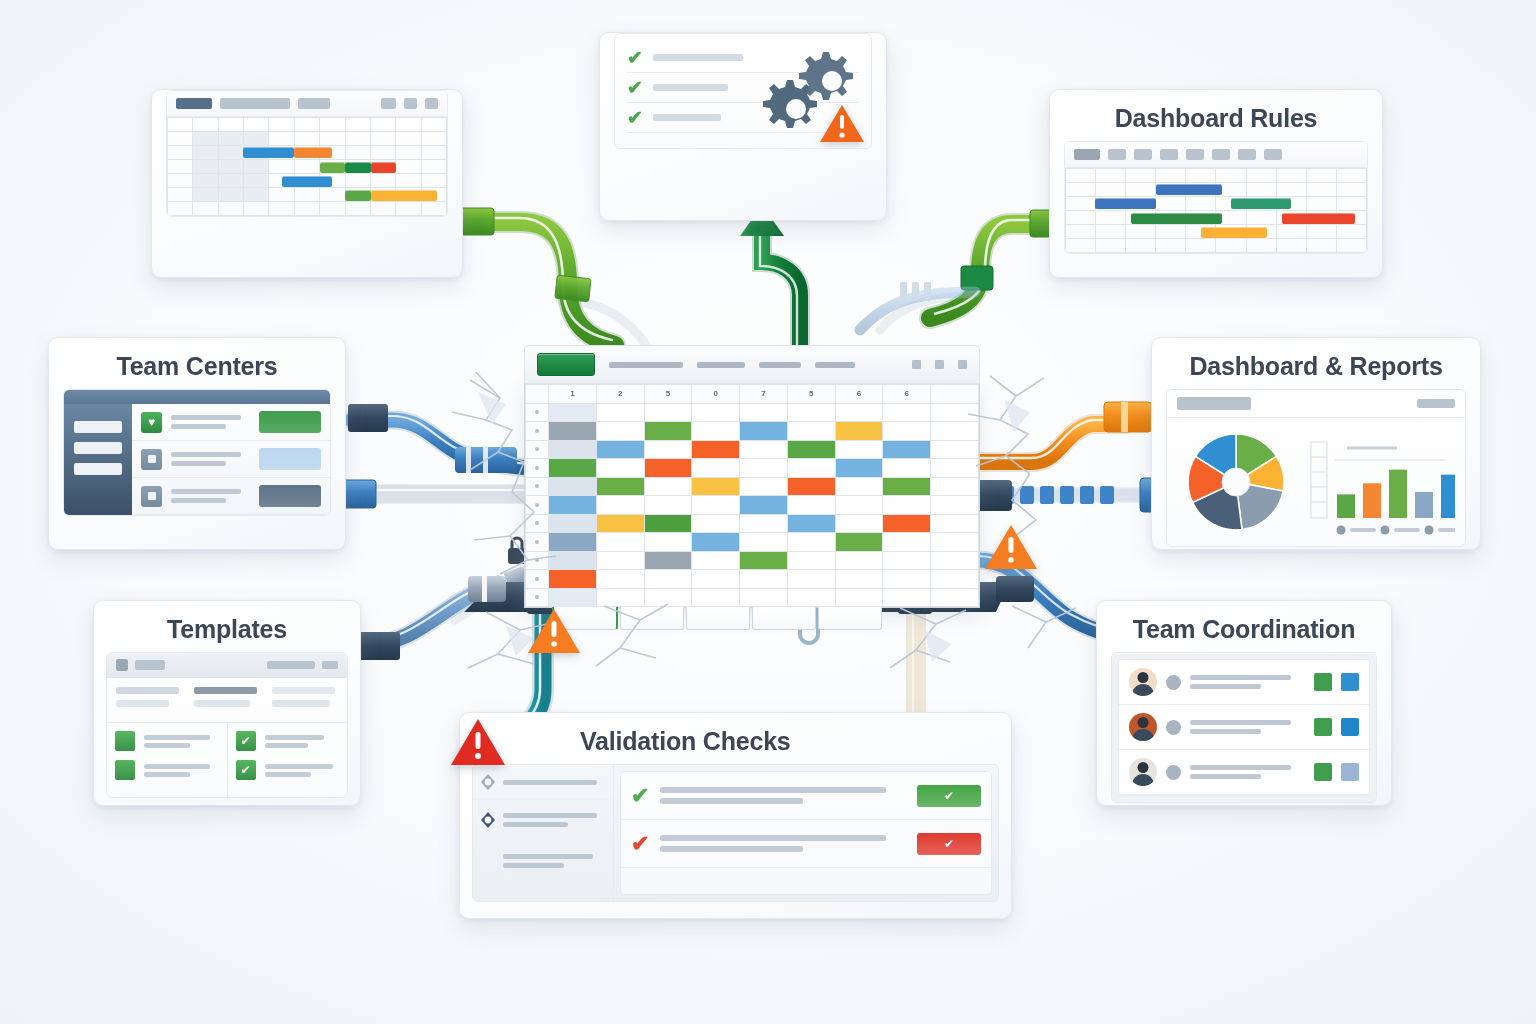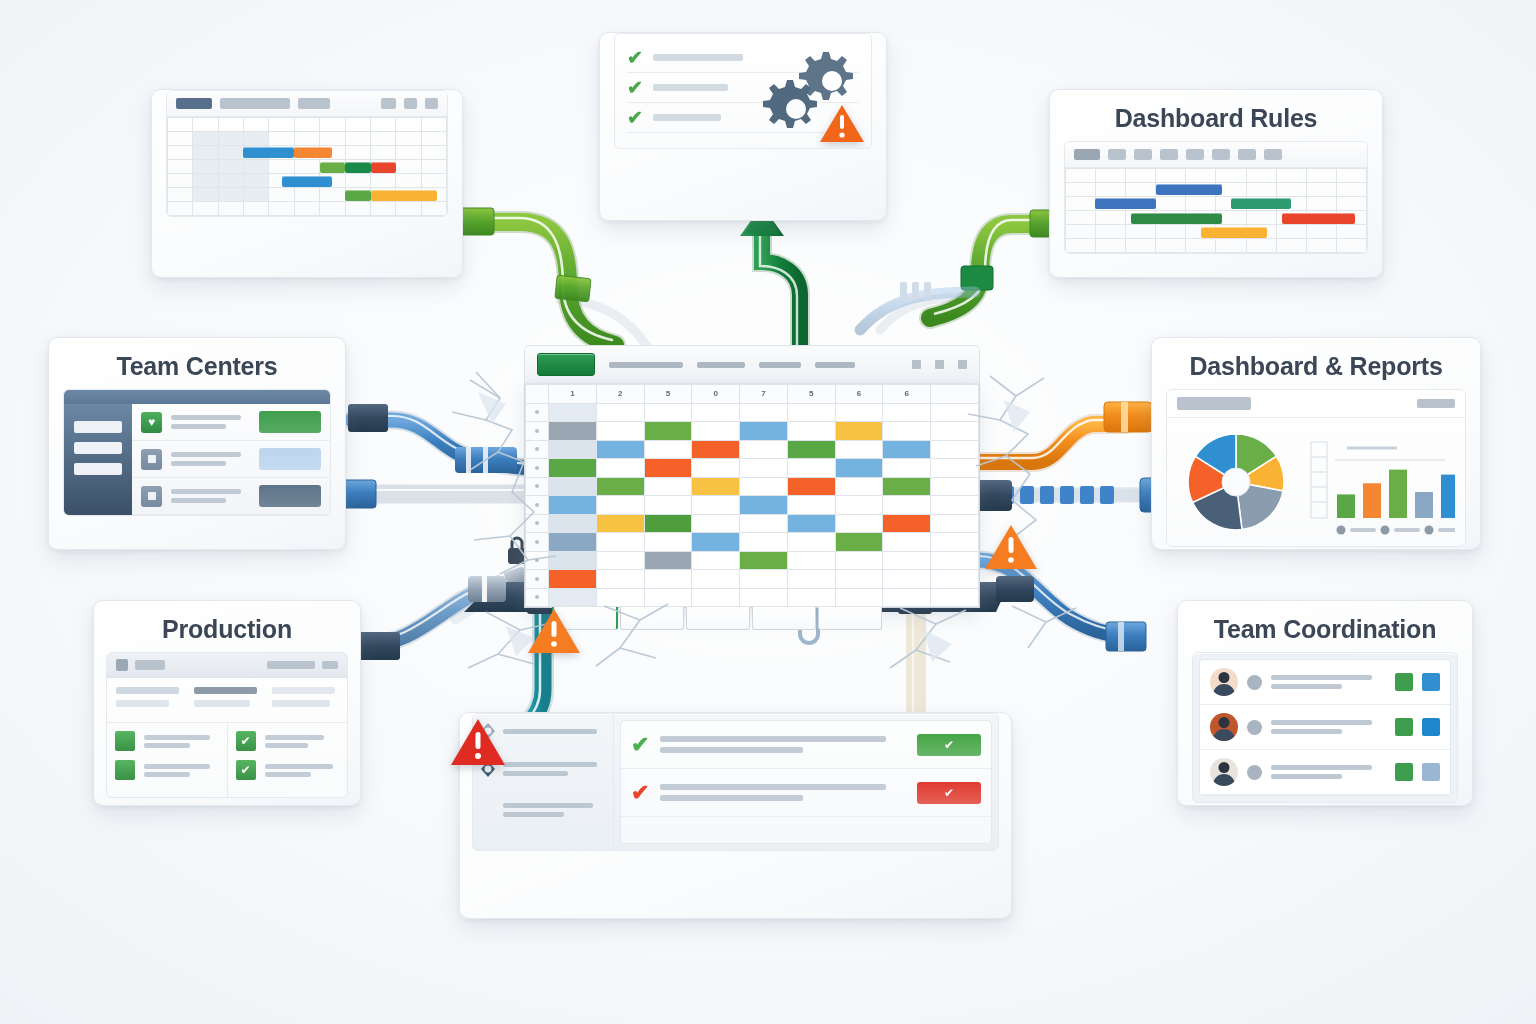--- a/index.html
+++ b/index.html
@@ -705,21 +705,21 @@
             <circle cx="80" cy="104" r="4.5" fill="#8d9aa8"></circle>
             <rect x="89" y="102" width="26" height="4" rx="2" fill="#c3ccd6"></rect>
             <circle cx="124" cy="104" r="4.5" fill="#8d9aa8"></circle>
             <rect x="133" y="102" width="26" height="4" rx="2" fill="#c3ccd6"></rect>
           </svg>
       </div>
     </div>
   </div>
 
   <div class="card" id="c-tpl" style="left:93px;top:600px;width:268px;height:206px;">
-    <div class="card-title">Production</div>
+    <div class="card-title">Templates</div>
     <div class="panel" style="margin:0 12px 14px;">
       <div class="tp-head">
         <div class="tp-sq"></div>
         <div class="chip gray" style="width:30px;height:10px"></div>
         <div style="flex:1"></div>
         <div class="chip gray" style="width:48px;height:8px"></div>
         <div class="chip gray" style="width:16px;height:8px"></div>
       </div>
       <div class="tp-cols">
         <div class="tp-col">
@@ -766,20 +766,21 @@
                 <span style="width:92%"></span>
                 <span style="width:62%"></span>
               </div>
             </div>
         </div>
       </div>
     </div>
   </div>
 
   <div class="card" id="c-val" style="left:459px;top:712px;width:553px;height:207px;">
+    <div class="card-title" style="text-align:left;padding-left:120px;">Validation Checks</div>
     <div class="panel" style="margin:0 12px 12px;background:linear-gradient(180deg,#f3f6f9,#eaeff4);">
       <div class="vc-wrap">
         <div class="vc-left">
           <div class="vc-lrow">
             <svg class="vc-node" viewBox="0 0 14 16">
                 <polygon points="7,0 14,8 7,16 0,8" fill="#9fadbb"></polygon>
                 <circle cx="7" cy="8" r="3.4" fill="#f2f5f8"></circle>
               </svg>
             <div class="vc-lines">
                 <span style="width:92%"></span>
@@ -826,21 +827,21 @@
     </div>
     <div class="warn" style="left:-10px;top:4px;">
       <svg width="56" height="50" viewBox="0 0 56 50">
           <polygon points="28,2 55,48 1,48" fill="#e02b22"></polygon>
           <rect x="25.5" y="15" width="5" height="17" rx="2.5" fill="#fff"></rect>
           <circle cx="28" cy="39" r="3" fill="#fff"></circle>
         </svg>
     </div>
   </div>
 
-  <div class="card" id="c-team" style="left:1177px;top:600px;width:296px;height:206px;">
+  <div class="card" id="c-team" style="left:1096px;top:600px;width:296px;height:206px;">
     <div class="card-title">Team Coordination</div>
     <div class="panel" style="margin:0 14px 14px;background:#eef2f6;padding:6px;">
       <div id="tc-list" style="background:#fff;border:1px solid #e2e8ee;border-radius:4px;overflow:hidden;">
           <div class="tc-row">
             <div class="tc-av" style="background:#f3ddc8">
               <div class="head"></div>
               <div class="body"></div>
             </div>
             <div class="tc-dot"></div>
             <div class="tc-lines">

